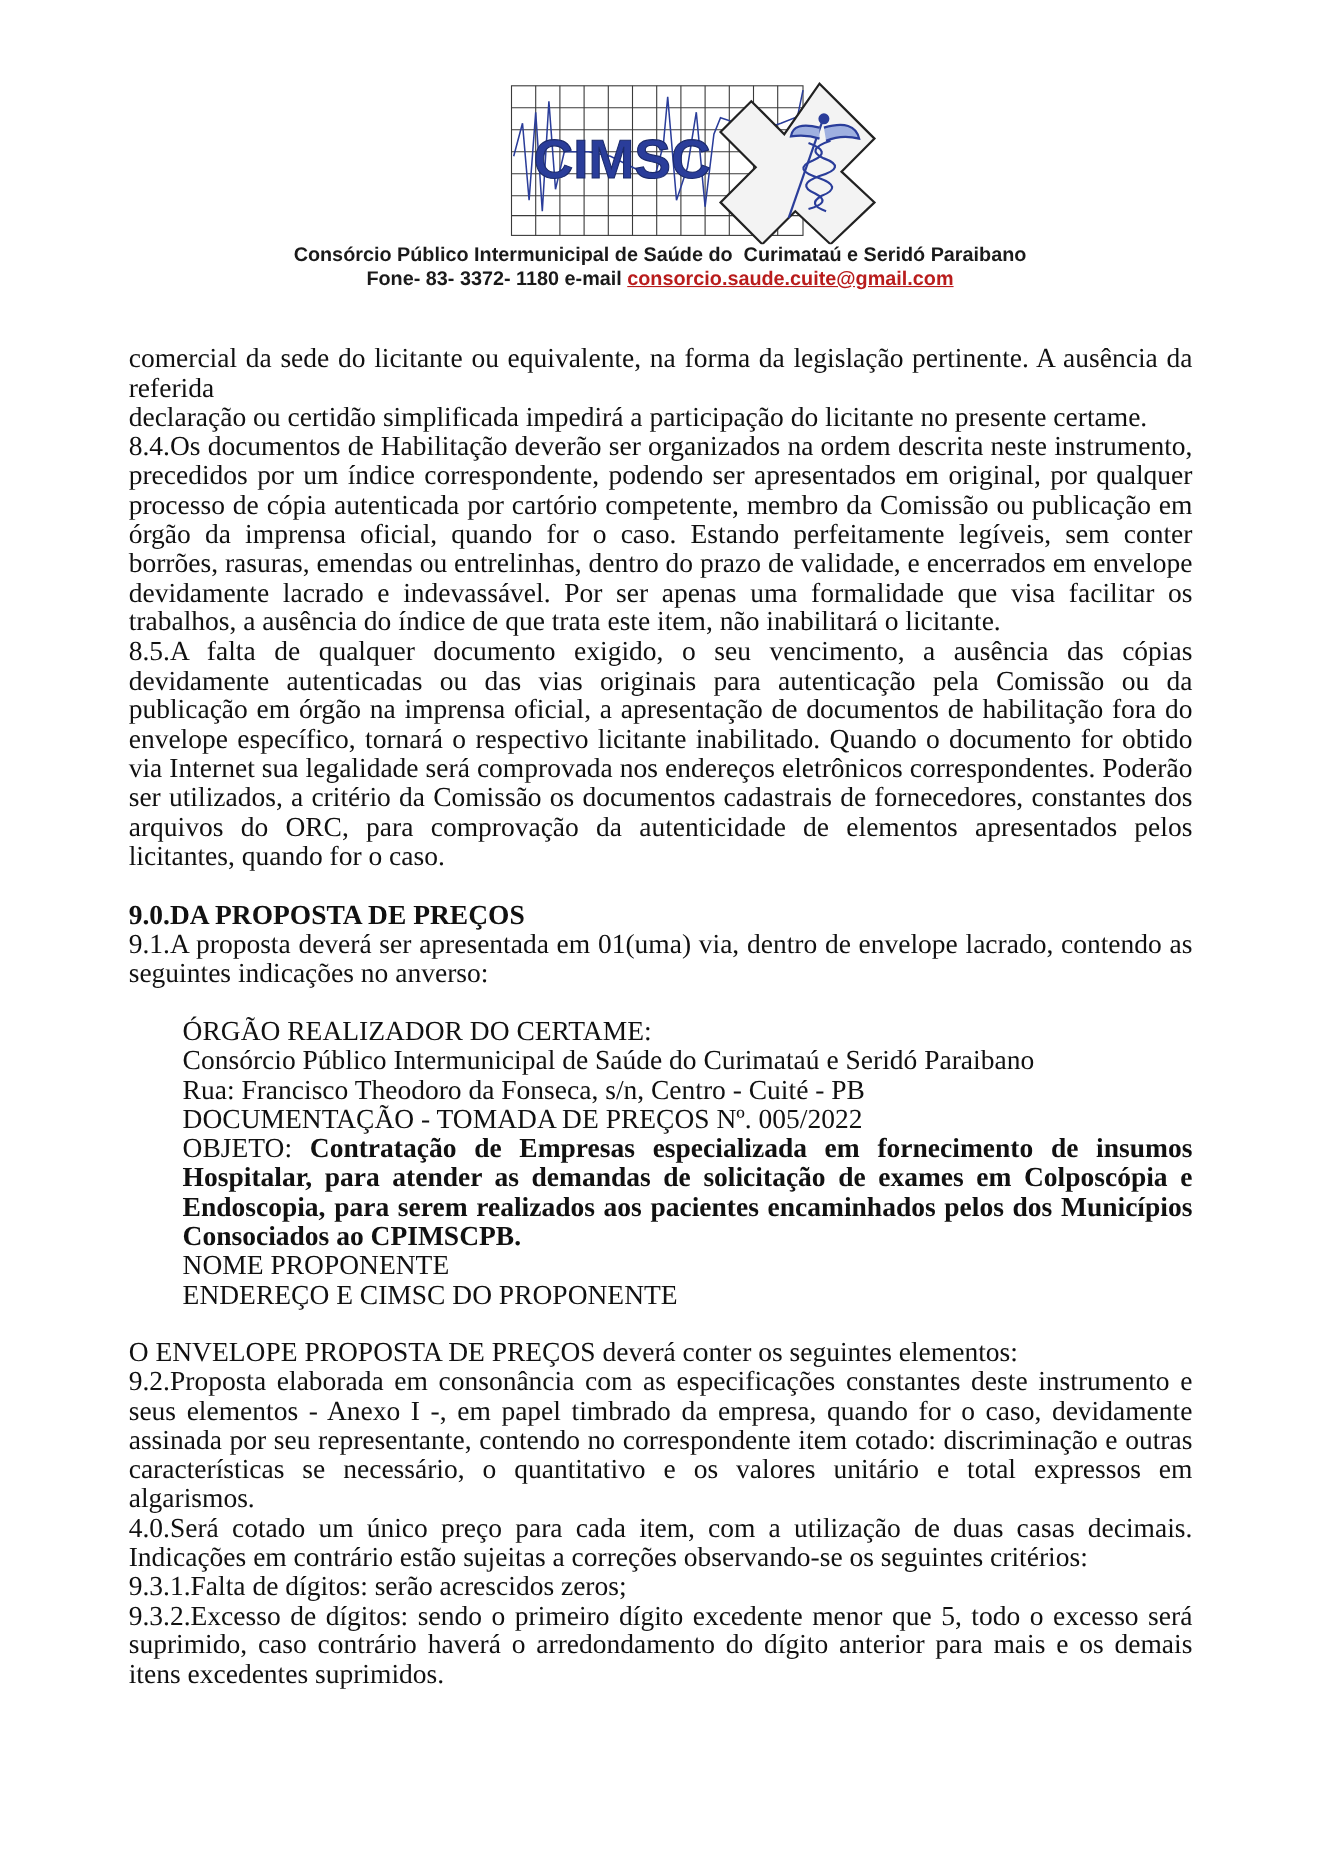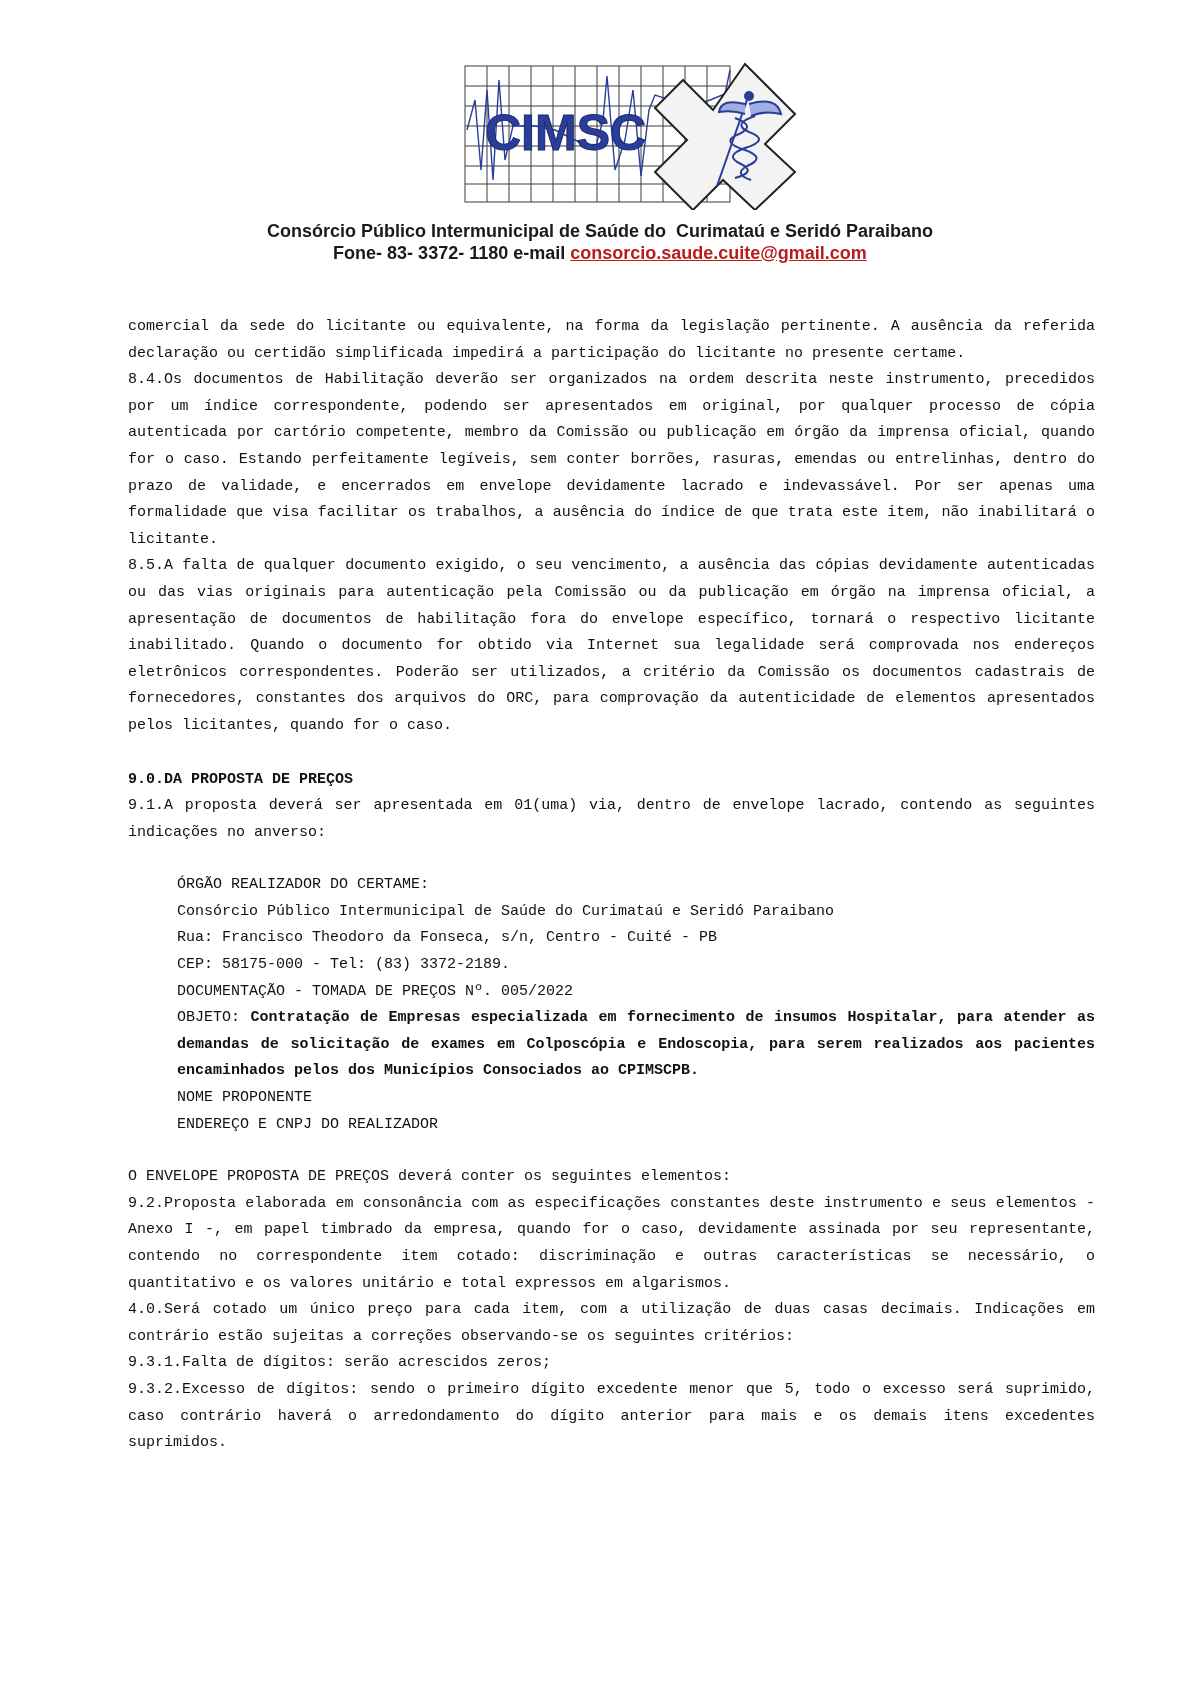--- a/index.html
+++ b/index.html
@@ -1,31 +1,31 @@
 <!DOCTYPE html>
 <html><head>
 <meta charset="utf-8">
 <style>
   html, body { margin: 0; padding: 0; background: #ffffff; }
   body { width: 1200px; height: 1698px; position: relative; overflow: hidden; }
   .page { position: absolute; left: 0; top: 0; width: 1200px; height: 1698px; background: #fff; }
 
-  .logo { position: absolute; left: 455px; top: 60px; width: 360px; height: 150px; }
+  .logo { position: absolute; left: 455px; top: 72px; width: 360px; height: 150px; }
 
   .letterhead {
     position: absolute; left: 0; top: 220px; width: 1200px; text-align: center;
     font-family: "Liberation Sans", sans-serif; font-weight: bold; font-size: 18px;
     color: #1a1a1a; line-height: 22px;
   }
   .letterhead .line { display: block; white-space: pre; }
   .letterhead .email { color: #b91c1c; text-decoration: underline; }
 
   .body {
-    position: absolute; left: 128px; top: 314px; width: 967px;
-    font-family: Liberation Mono, monospace; font-size: 15px; line-height: 26.6px;
+    position: absolute; left: 117px; top: 314px; width: 967px;
+    font-family: Liberation Serif, serif; font-size: 25px; line-height: 26.6px;
     color: #111; text-align: justify;
   }
   .body p { margin: 0; }
   .body .last { text-align-last: left; }
   .body .nojust { text-align: left; }
   .body .heading { font-weight: bold; margin-top: 27px; }
   .body .gap { height: 26px; }
   .body .block { padding-left: 49px; text-align: left; }
   .body .block .objeto { text-align: justify; }
   .body b { font-weight: bold; }
@@ -90,25 +90,24 @@
 
     <p class="heading nojust">9.0.DA PROPOSTA DE PREÇOS</p>
     <p class="last">9.1.A proposta deverá ser apresentada em 01(uma) via, dentro de envelope lacrado, contendo as seguintes indicações no anverso:</p>
 
     <div class="gap"></div>
 
     <div class="block">
       <p>ÓRGÃO REALIZADOR DO CERTAME:</p>
       <p>Consórcio Público Intermunicipal de Saúde do Curimataú e Seridó Paraibano</p>
       <p>Rua: Francisco Theodoro da Fonseca, s/n,  Centro - Cuité - PB</p>
-      <p>CEP: 58175-000 - Tel: (83) 3372-2189.</p>
       <p>DOCUMENTAÇÃO - TOMADA DE PREÇOS Nº. 005/2022</p>
       <p class="objeto last"><span>OBJETO: </span><b>Contratação de Empresas especializada em fornecimento de insumos Hospitalar, para atender as demandas de solicitação de exames em Colposcópia e Endoscopia, para serem realizados aos pacientes encaminhados pelos dos Municípios Consociados ao CPIMSCPB.</b></p>
       <p>NOME PROPONENTE</p>
-      <p>ENDEREÇO E CNPJ DO REALIZADOR</p>
+      <p>ENDEREÇO E CIMSC DO PROPONENTE</p>
     </div>
 
     <div class="gap"></div>
 
     <p class="nojust">O ENVELOPE PROPOSTA DE PREÇOS deverá conter os seguintes elementos:</p>
     <p class="last">9.2.Proposta elaborada em consonância com as especificações constantes deste instrumento e seus elementos - Anexo I -, em papel timbrado da empresa, quando for o caso, devidamente assinada por seu representante, contendo no correspondente item cotado: discriminação e outras características se necessário, o quantitativo e os valores unitário e total expressos em algarismos.</p>
     <p class="last">4.0.Será cotado um único preço para cada item, com a utilização de duas casas decimais. Indicações em contrário estão sujeitas a correções observando-se os seguintes critérios:</p>
     <p class="nojust">9.3.1.Falta de dígitos: serão acrescidos zeros;</p>
     <p class="last">9.3.2.Excesso de dígitos: sendo o primeiro dígito excedente menor que 5, todo o excesso será suprimido, caso contrário haverá o arredondamento do dígito anterior para mais e os demais itens excedentes suprimidos.</p>
   </div>

